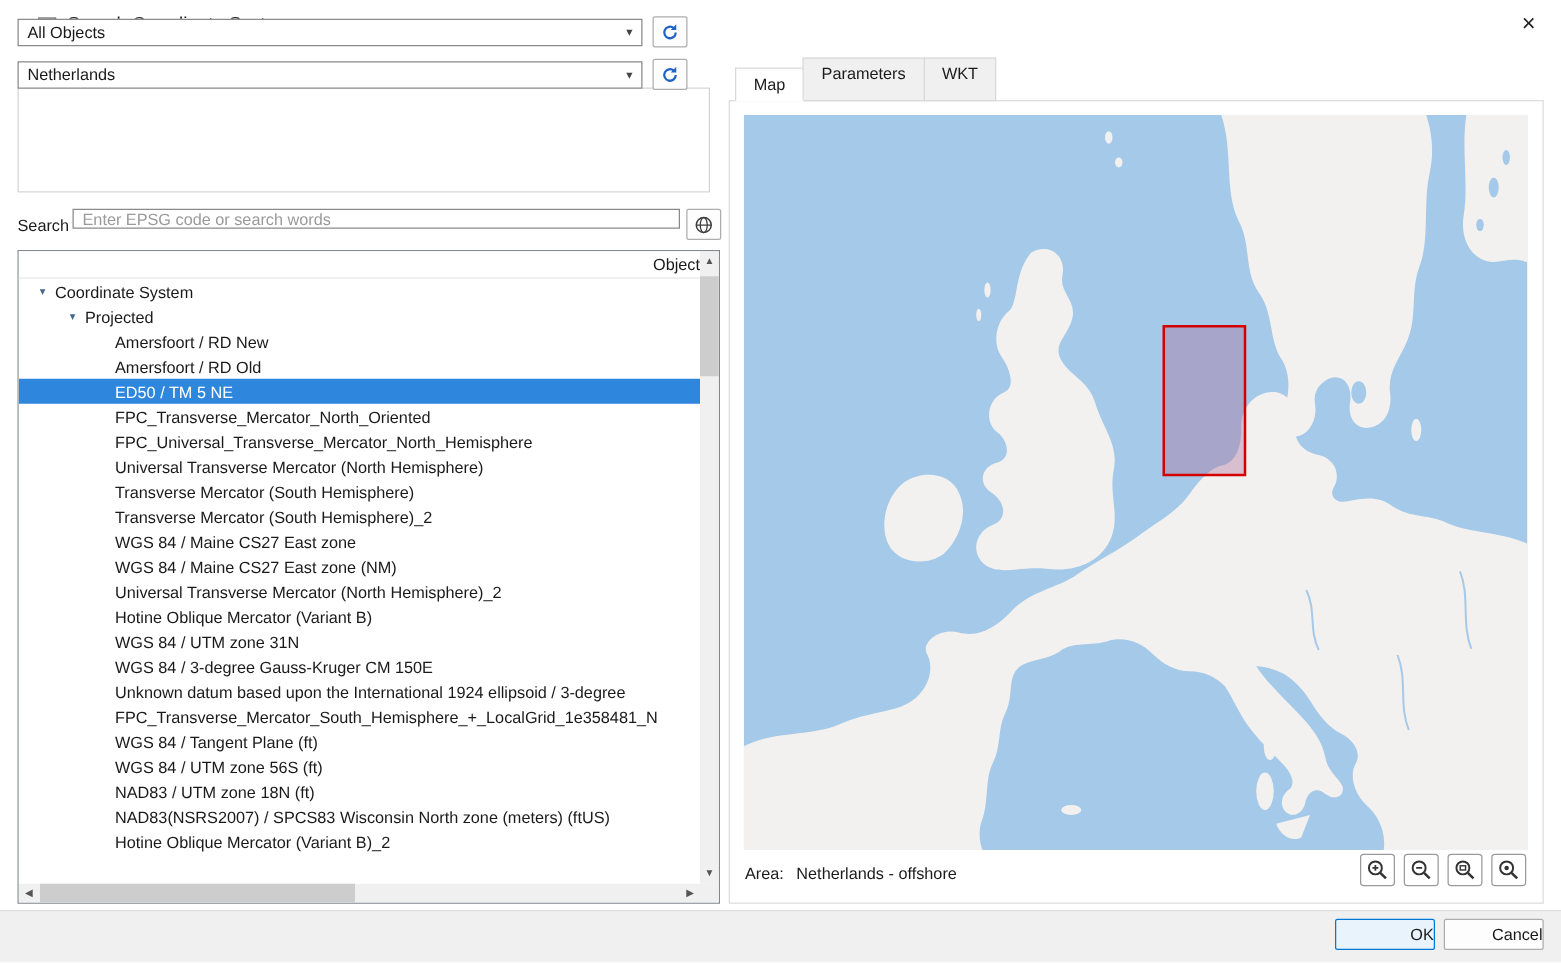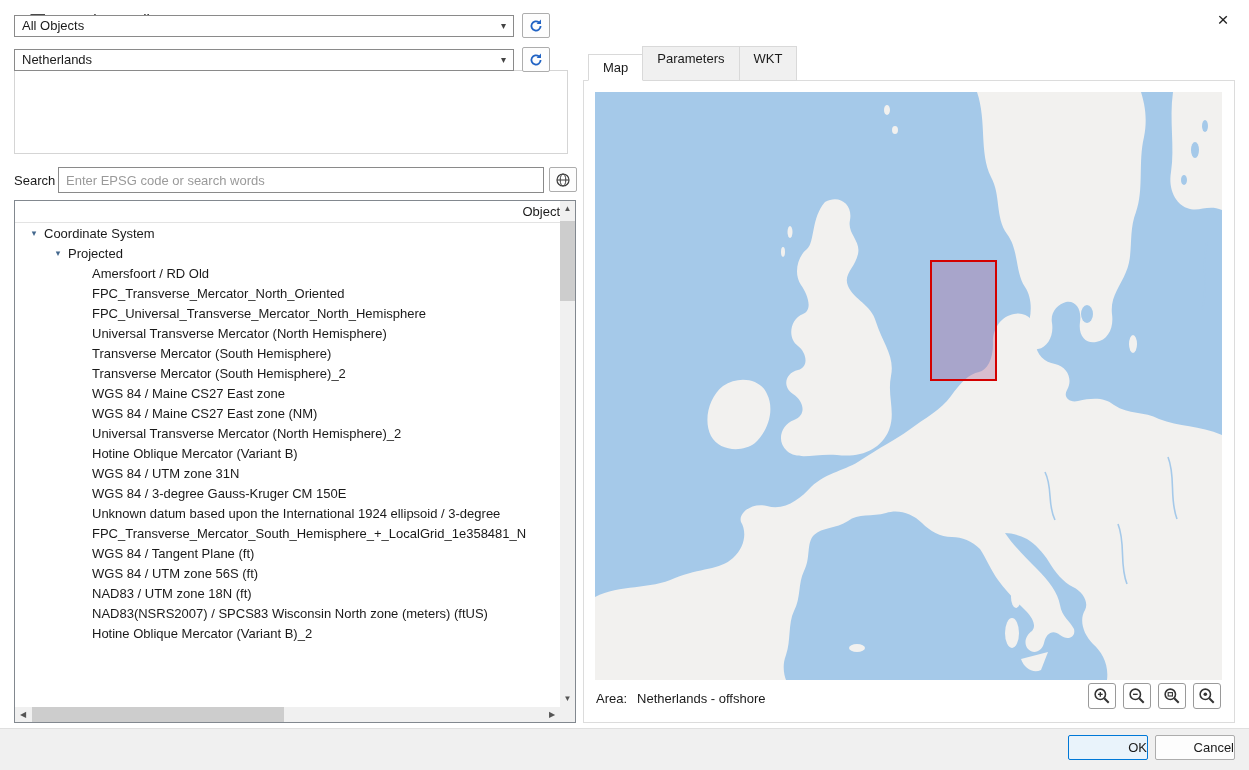--- a/index.html
+++ b/index.html
@@ -22,21 +22,21 @@
   .filter-row{position:absolute;left:14px;display:flex;align-items:center;}
   .filter-row.r1{top:13px;} .filter-row.r2{top:47px;}
   .combo{width:500px;height:22px;border:1px solid #8a8a8a;background:#fff;
     display:flex;align-items:center;padding:0 7px;box-sizing:border-box;cursor:default;}
   .combo-arrow{margin-left:auto;color:#444;font-size:10px;}
   .icon-btn{width:28px;height:25px;border:1px solid #adadad;border-radius:2px;
     background:#fdfdfd;margin-left:8px;display:flex;align-items:center;justify-content:center;
     box-sizing:border-box;cursor:pointer;}
   
   .lbl-search{left:14px;top:173px;}
-  .search-input{position:absolute;left:58px;top:167px;width:486px;height:26px;
+  .search-input{position:absolute;left:58px;top:167px;width:486px;height:16px;
     border:1px solid #8a8a8a;box-sizing:border-box;padding:0 7px;font:13px "Liberation Sans",sans-serif;}
   .search-input::placeholder{color:#9a9a9a;}
   .globe-btn{position:absolute;left:549px;top:167px;margin-left:0;}
   
   .tree{position:absolute;left:14px;top:200px;width:562px;height:523px;
     border:1px solid #82888f;background:#fff;box-sizing:border-box;}
   .tree-header{position:absolute;left:0;top:0;right:15px;height:22px;line-height:22px;
     padding-left:10px;background:#fff;border-bottom:1px solid #e3e3e3;box-sizing:border-box;text-align:right;}
   .tree-rows{position:absolute;left:0;top:22px;right:15px;bottom:15px;overflow:hidden;background:#fff;}
   .trow{height:20px;display:flex;align-items:center;white-space:nowrap;cursor:default;}
@@ -139,21 +139,27 @@
   <div class="tree-rows">
     <div class="trow d0">
       <span class="arr">▾</span>
       <span class="tlabel">Coordinate System</span>
     </div>
     <div class="trow d1">
       <span class="arr">▾</span>
       <span class="tlabel">Projected</span>
     </div>
     <div class="trow d2">
+        <span class="tlabel">Amersfoort / RD New</span>
+      </div>
+    <div class="trow d2">
         <span class="tlabel">Amersfoort / RD Old</span>
+      </div>
+    <div class="trow d2 sel">
+        <span class="tlabel">ED50 / TM 5 NE</span>
       </div>
     <div class="trow d2">
         <span class="tlabel">FPC_Transverse_Mercator_North_Oriented</span>
       </div>
     <div class="trow d2">
         <span class="tlabel">FPC_Universal_Transverse_Mercator_North_Hemisphere</span>
       </div>
     <div class="trow d2">
         <span class="tlabel">Universal Transverse Mercator (North Hemisphere)</span>
       </div>

